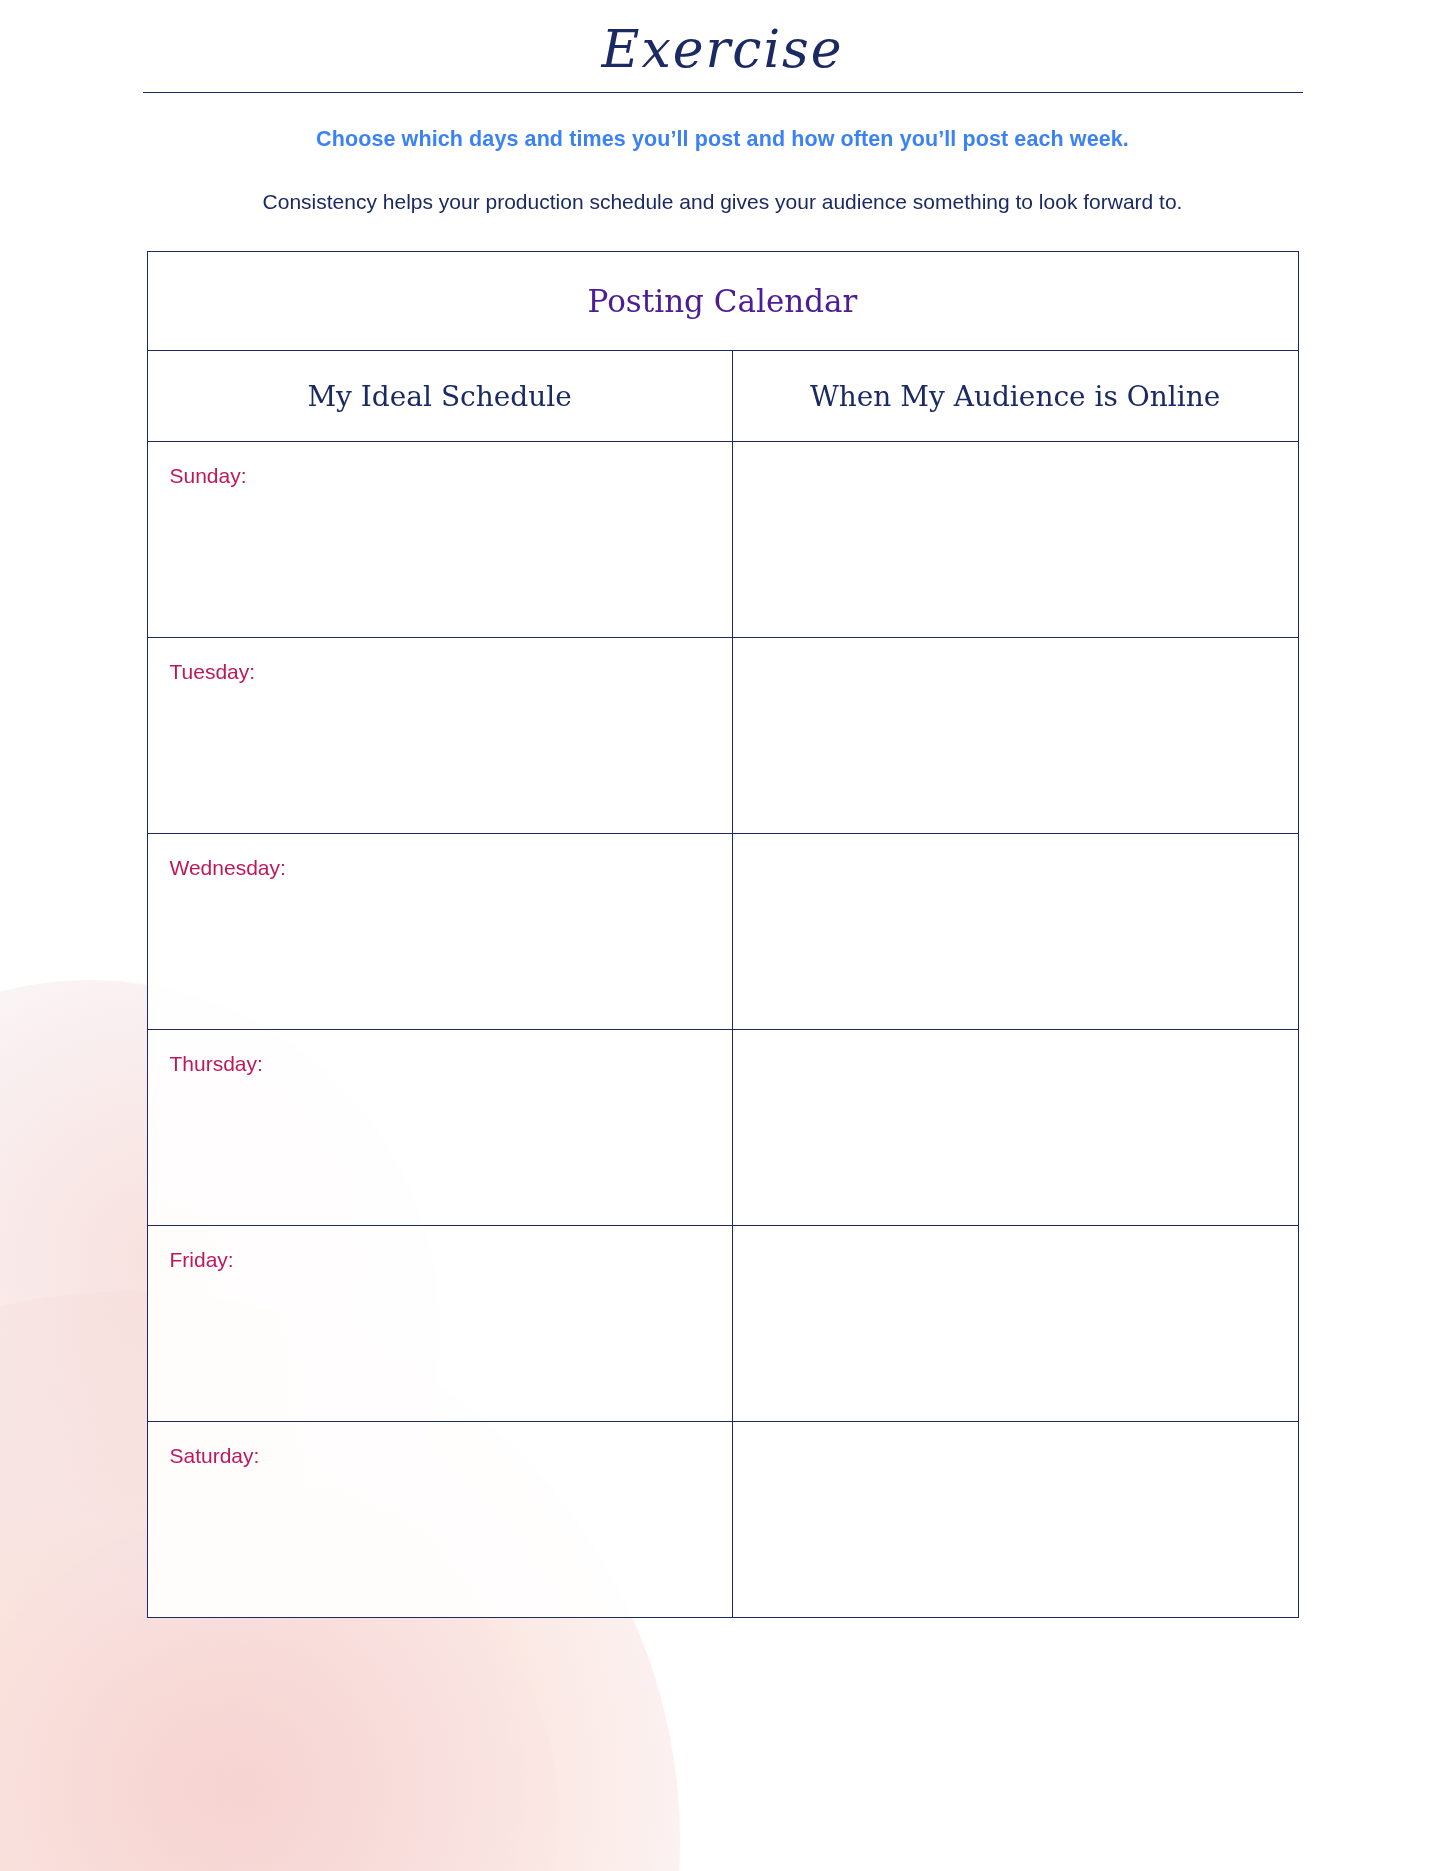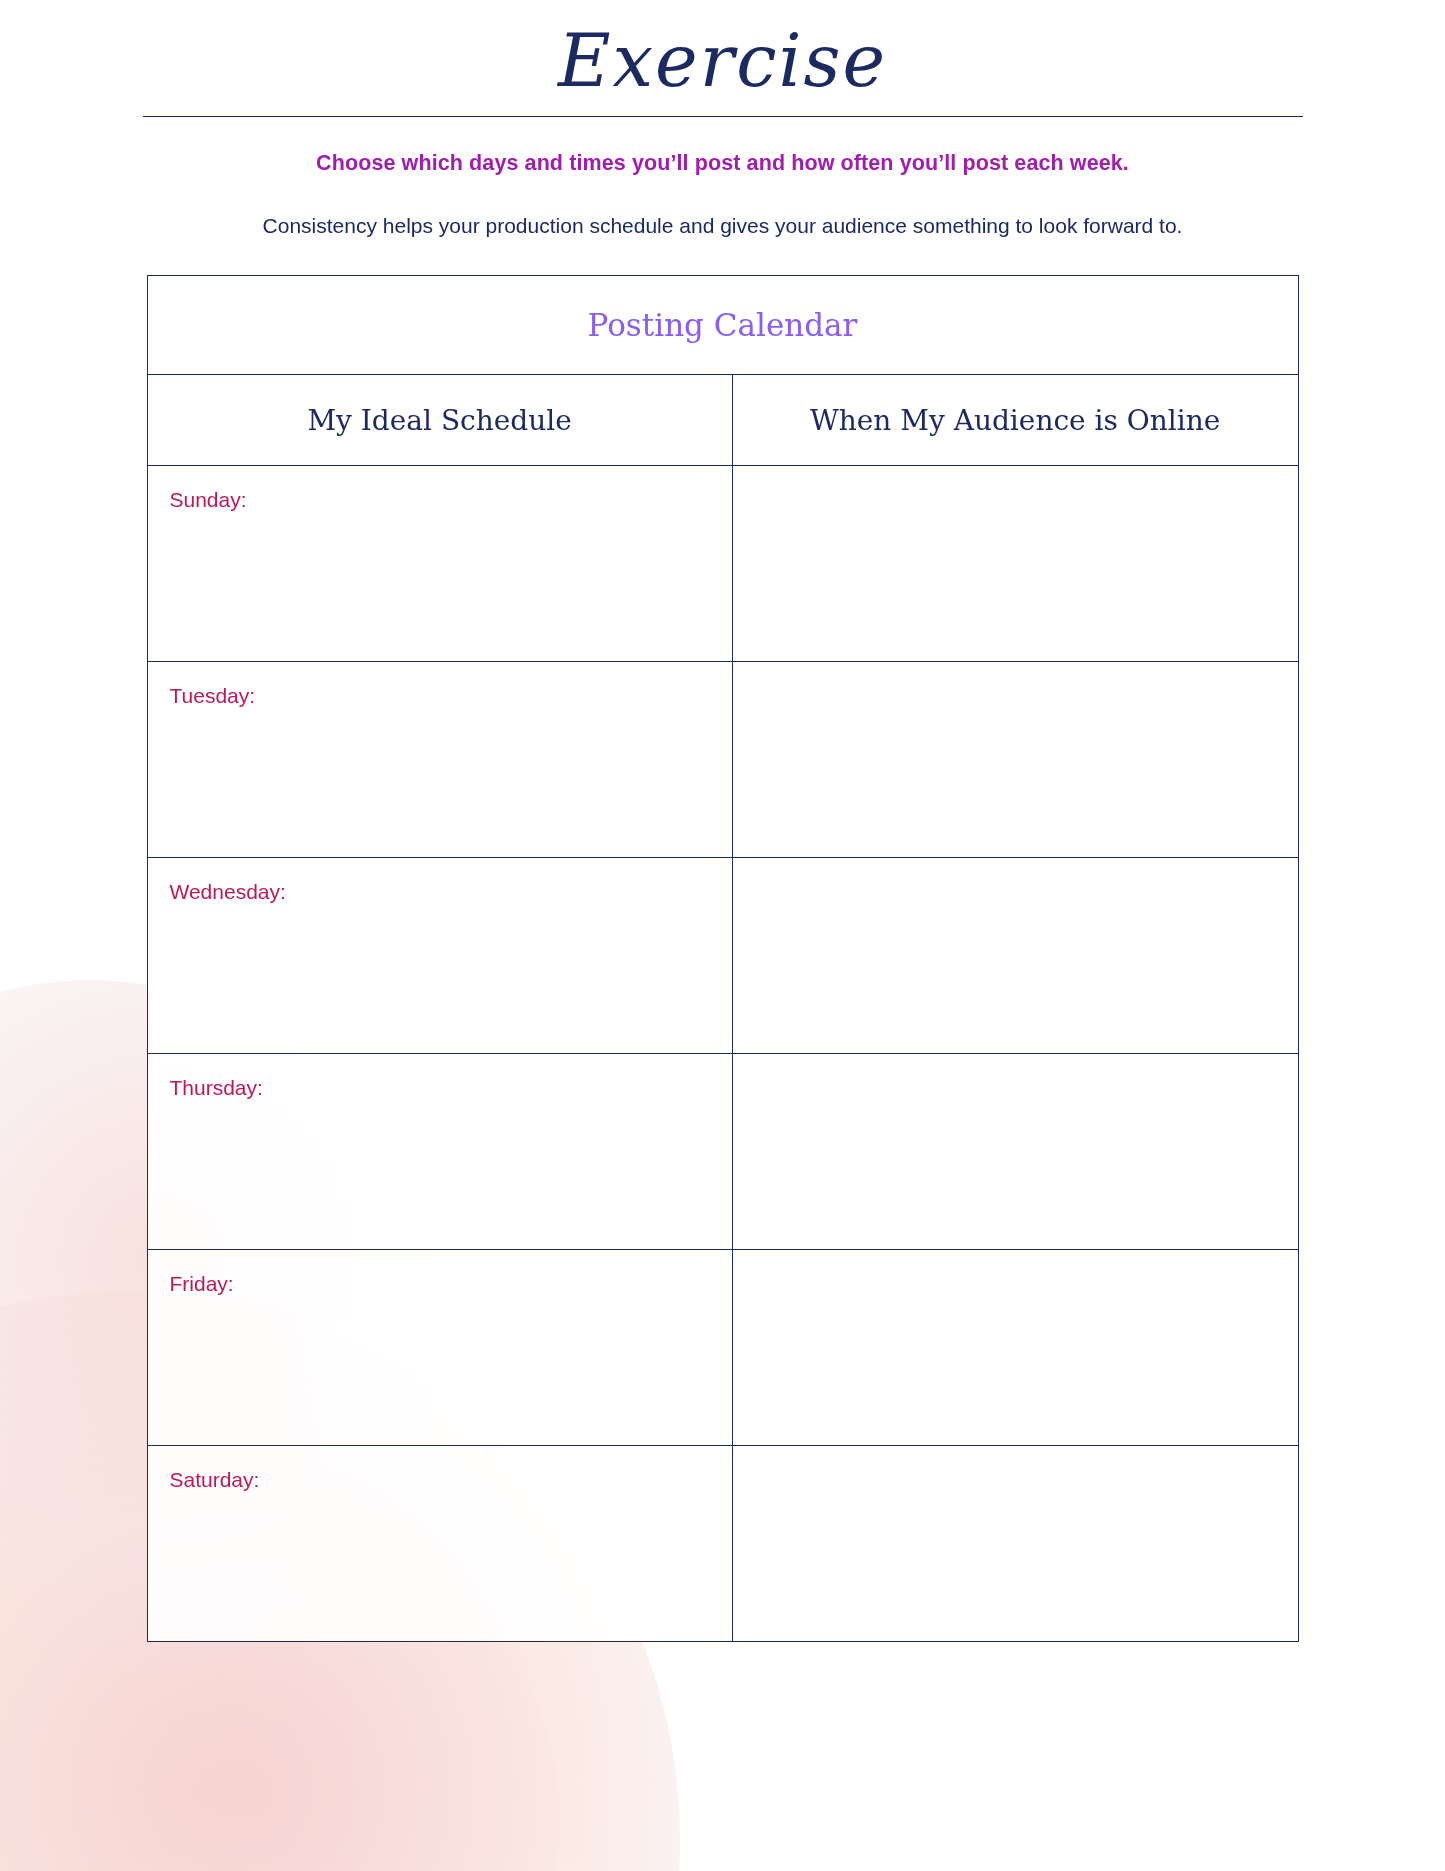--- a/index.html
+++ b/index.html
@@ -51,36 +51,36 @@
   }
   .content {
     position: relative;
     z-index: 2;
   }
   .title {
     text-align: center;
     font-family: "DejaVu Serif", serif;
     font-style: italic;
     font-weight: 400;
-    font-size: 72px;
+    font-size: 52px;
     letter-spacing: 2px;
     color: #1b2a63;
     padding-top: 18px;
     line-height: 1.2;
   }
   .title-rule {
     width: 1160px;
     margin: 12px auto 0 auto;
     border-bottom: 1.5px solid #1b2a63;
   }
   .lead {
     text-align: center;
     font-size: 21.5px;
     font-weight: bold;
-    color: #a21caf;
+    color: #3b82f6;
     margin-top: 34px;
     letter-spacing: 0.1px;
   }
   .sub {
     text-align: center;
     font-size: 21px;
     font-weight: 400;
     color: #1b2a63;
     margin: 34px auto 0 auto;
     width: 1010px;
@@ -96,21 +96,21 @@
     border: 1.3px solid #1b2a63;
     vertical-align: top;
   }
   .cal-title {
     text-align: center;
     font-family: "DejaVu Serif", serif;
     font-size: 31px;
     font-weight: 400;
     height: 96px;
     vertical-align: middle !important;
-    color: #8b5cf6;
+    color: #4c1d95;
   }
   .col-head {
     text-align: center;
     font-family: "DejaVu Serif", serif;
     font-size: 28px;
     font-weight: 400;
     height: 88px;
     vertical-align: middle !important;
     color: #1b2a63;
   }

